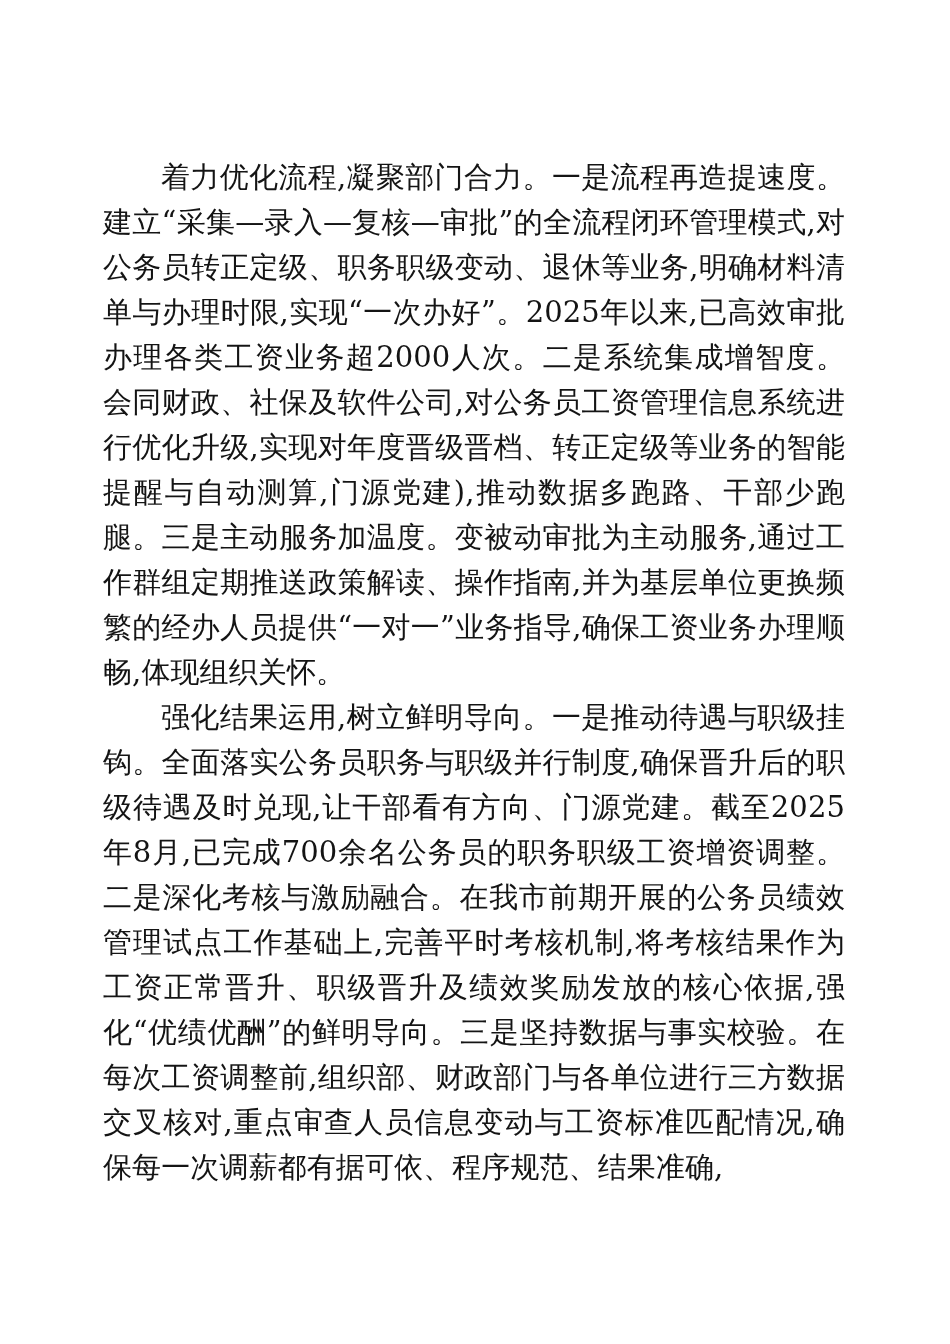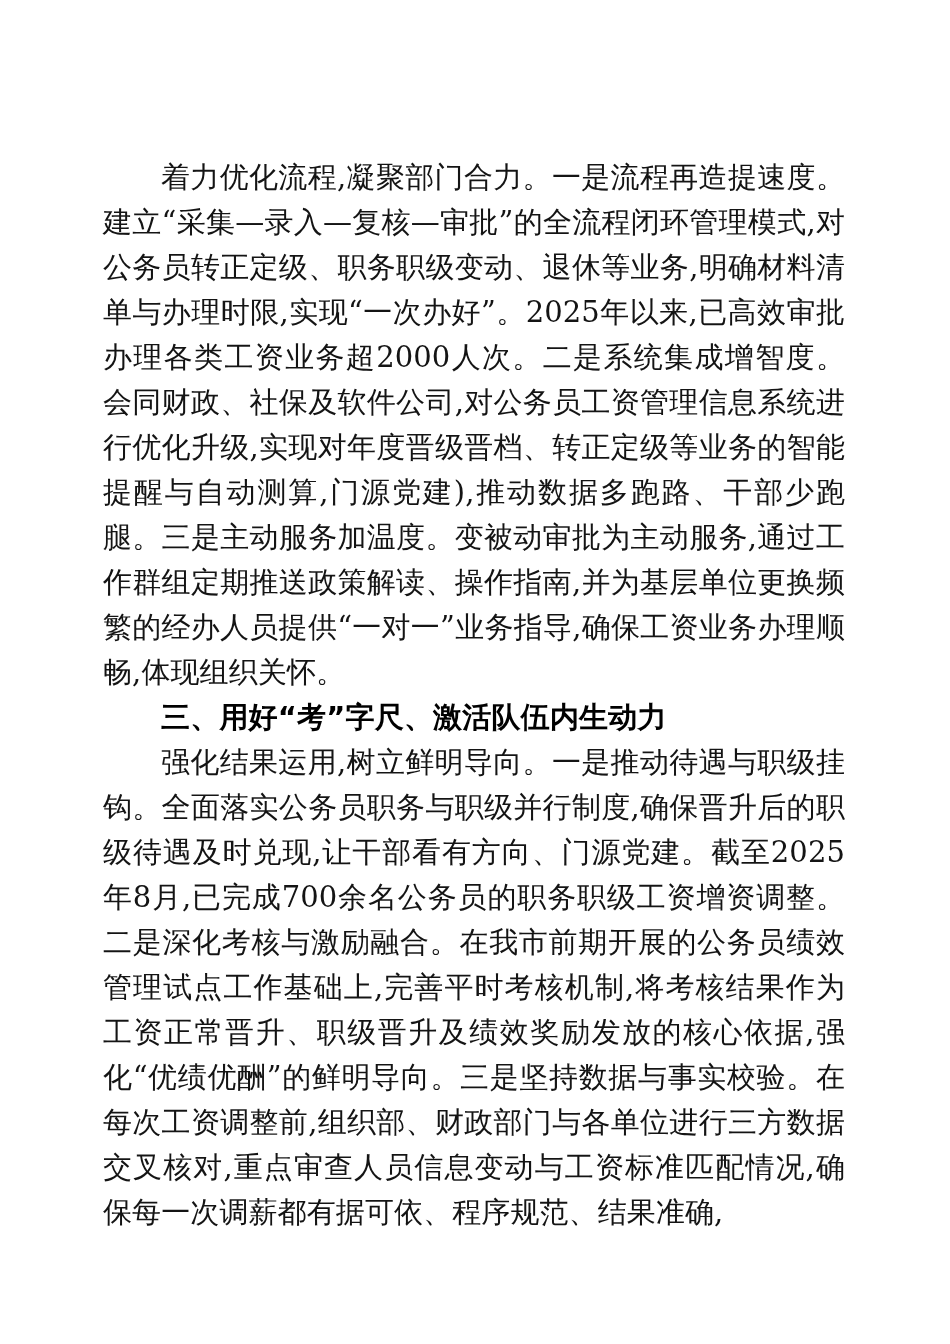--- a/index.html
+++ b/index.html
@@ -55,19 +55,18 @@
 </style>
 </head>
 <body>
 
 <div class="page">
 
   <div class="doc-body">
 
     <p class="para">着力优化流程,凝聚部门合力。一是流程再造提速度。建立“采集—录入—复核—审批”的全流程闭环管理模式,对公务员转正定级、职务职级变动、退休等业务,明确材料清单与办理时限,实现“一次办好”。2025年以来,已高效审批办理各类工资业务超2000人次。二是系统集成增智度。会同财政、社保及软件公司,对公务员工资管理信息系统进行优化升级,实现对年度晋级晋档、转正定级等业务的智能提醒与自动测算,门源党建),推动数据多跑路、干部少跑腿。三是主动服务加温度。变被动审批为主动服务,通过工作群组定期推送政策解读、操作指南,并为基层单位更换频繁的经办人员提供“一对一”业务指导,确保工资业务办理顺畅,体现组织关怀。</p>
 
-    <h2 class="section-heading">三、用好“考”字尺、激活队伍内生动力</h2>
 
     <p class="para">强化结果运用,树立鲜明导向。一是推动待遇与职级挂钩。全面落实公务员职务与职级并行制度,确保晋升后的职级待遇及时兑现,让干部看有方向、门源党建。截至2025年8月,已完成700余名公务员的职务职级工资增资调整。二是深化考核与激励融合。在我市前期开展的公务员绩效管理试点工作基础上,完善平时考核机制,将考核结果作为工资正常晋升、职级晋升及绩效奖励发放的核心依据,强化“优绩优酬”的鲜明导向。三是坚持数据与事实校验。在每次工资调整前,组织部、财政部门与各单位进行三方数据交叉核对,重点审查人员信息变动与工资标准匹配情况,确保每一次调薪都有据可依、程序规范、结果准确,</p>
 
   </div>
 
 </div>
 
 </body></html>

